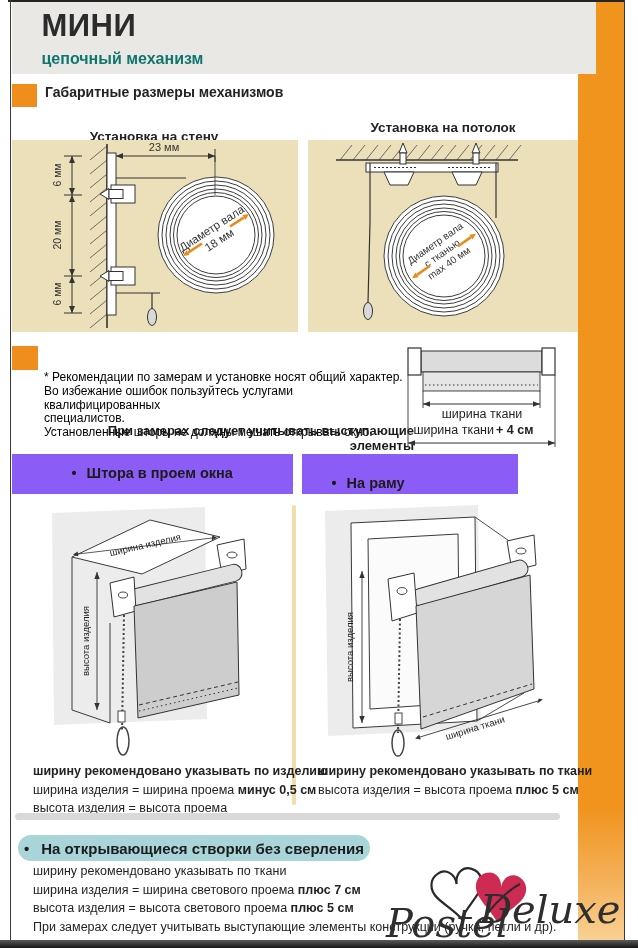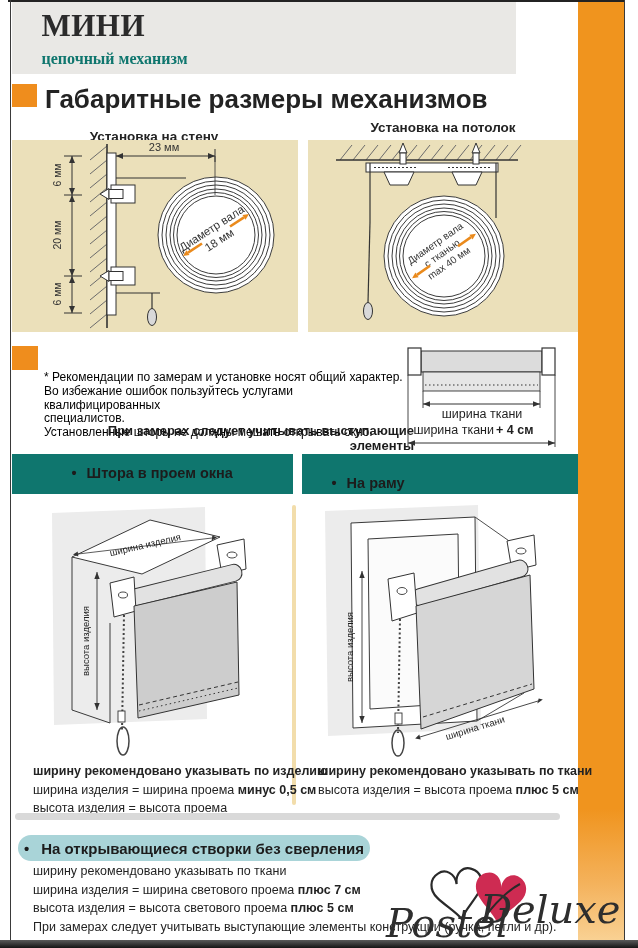--- a/index.html
+++ b/index.html
@@ -7,39 +7,39 @@
   #page{position:relative;width:638px;height:948px;background:#fff;overflow:hidden;}
   .abs{position:absolute;}
   
   .border-top{left:8px;top:0;width:617px;height:2px;background:#232323;}
   .border-left{left:9.5px;top:0;width:1.5px;height:940px;background:#3a3a3a;}
   .border-right{left:623.5px;top:0;width:1.5px;height:940px;background:#3a3a3a;}
   .orange-stripe{left:577.5px;top:2px;width:46px;height:938px;
      background:linear-gradient(180deg,#f0941e 0%,#f0941e 86%,#f4b25c 94%,#f9d193 100%);}
   .bottom-bar{left:0;top:940px;width:638px;height:8px;background:linear-gradient(180deg,#5a5a5a,#151515);}
   
-  .header{left:11.5px;top:2px;width:504px;height:72px;background:#e9e8e5;font-family:Liberation Serif, serif;}
+  .header{left:11.5px;top:2px;width:584px;height:72px;background:#e9e8e5;}
   .page-title{position:absolute;left:30px;top:6px;font-size:31px;font-weight:bold;color:#2b2b2b;letter-spacing:0.5px;}
   .page-subtitle{position:absolute;left:30px;top:48px;font-size:16px;font-weight:bold;color:#0f766e;}
   
   .sq{width:25px;height:23px;background:#ef8d1d;}
   .sec-title{font-weight:bold;color:#232323;}
   .h1-row{left:12px;top:84px;}
-  .h1-text{left:45px;top:84px;font-size:26px;}
+  .h1-text{left:45px;top:84px;font-size:14px;}
   .h2-row{left:12px;top:346px;width:26px;height:24px;}
   .h2-text{left:45px;top:339px;font-size:26px;}
   .panel-title{top:120px;text-align:center;font-size:13.5px;font-weight:bold;color:#232323;}
   .beige{background:#ebe0ba;}
   svg{display:block;}
   svg text{font-family:"Liberation Sans","DejaVu Sans",sans-serif;}
   
   .notes{left:44px;top:371px;width:360px;font-size:12px;line-height:13.8px;color:#000000;}
   .warning{left:44px;top:423px;width:370px;font-size:13px;line-height:15px;font-weight:bold;color:#1c1c1c;text-align:right;}
   
-  .teal-band{left:11.5px;top:454px;width:566px;height:40px;background:#0f766e;}
+  .teal-band{left:11.5px;top:454px;width:506px;height:40px;background:#8b5cf6;}
   .teal-item{position:absolute;font-size:14.5px;font-weight:bold;color:#1c1c1c;white-space:nowrap;}
   .teal-divider{position:absolute;left:281.5px;top:0;width:9px;height:40px;background:#fff;}
   .bullet{display:inline-block;margin-right:10px;}
   
   .tan-divider{left:292px;top:505px;width:4px;height:300px;background:#f2ddab;border-radius:2px;}
   .rules{font-size:12.5px;color:#232323;line-height:18.5px;white-space:nowrap;}
   .rules .rt{font-weight:bold;}
   .gray-hr{left:15px;top:813px;width:545px;height:7px;background:#d9d9d9;border-radius:4px;}
   
   .pill{left:18px;top:835px;width:352px;height:26px;background:#a9d4d8;border-radius:13px;

